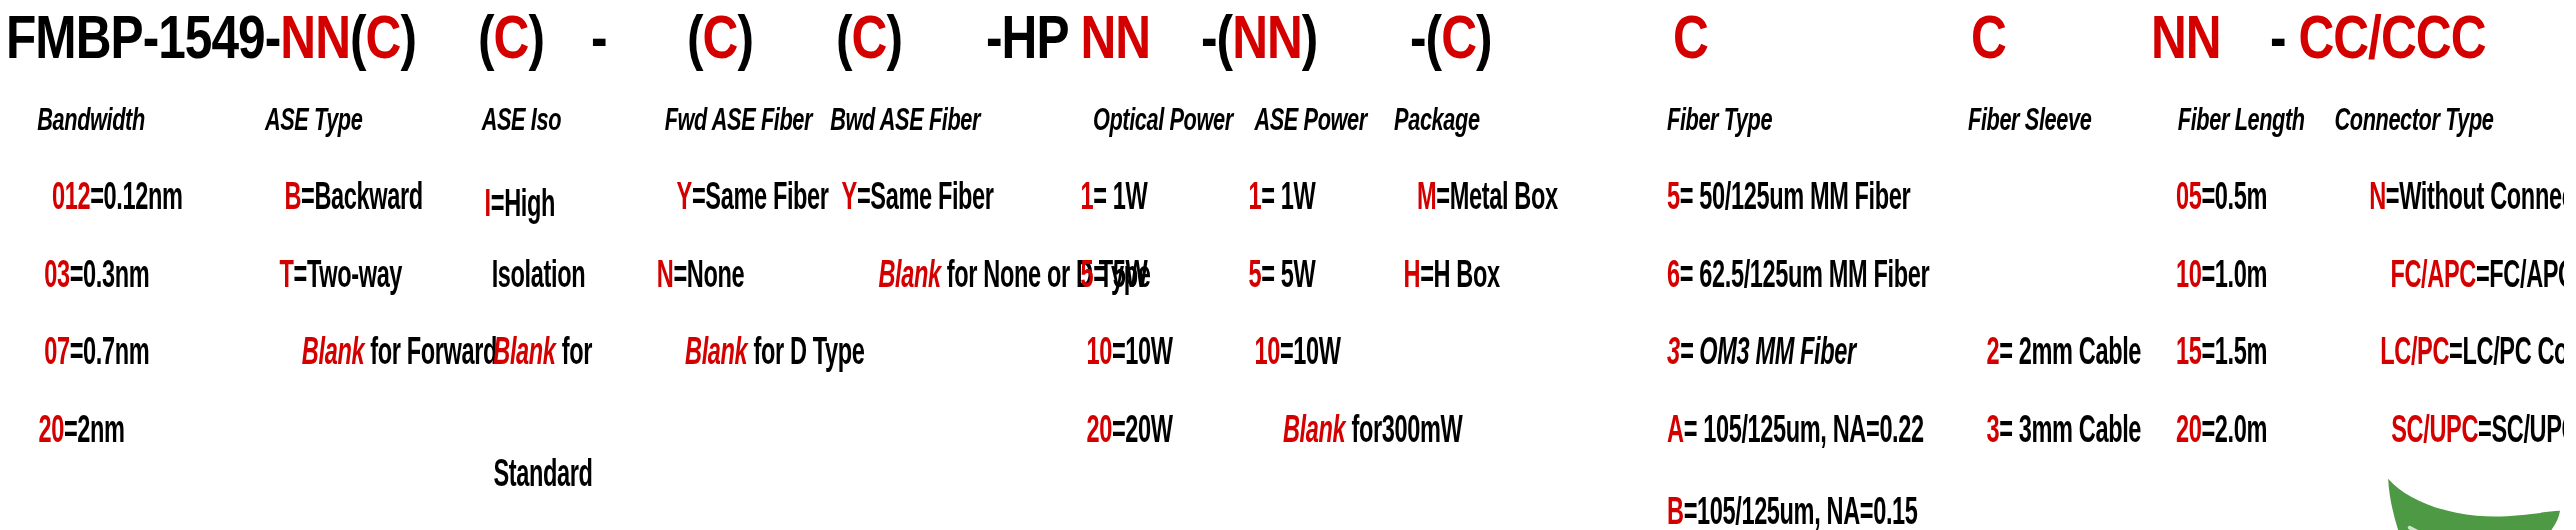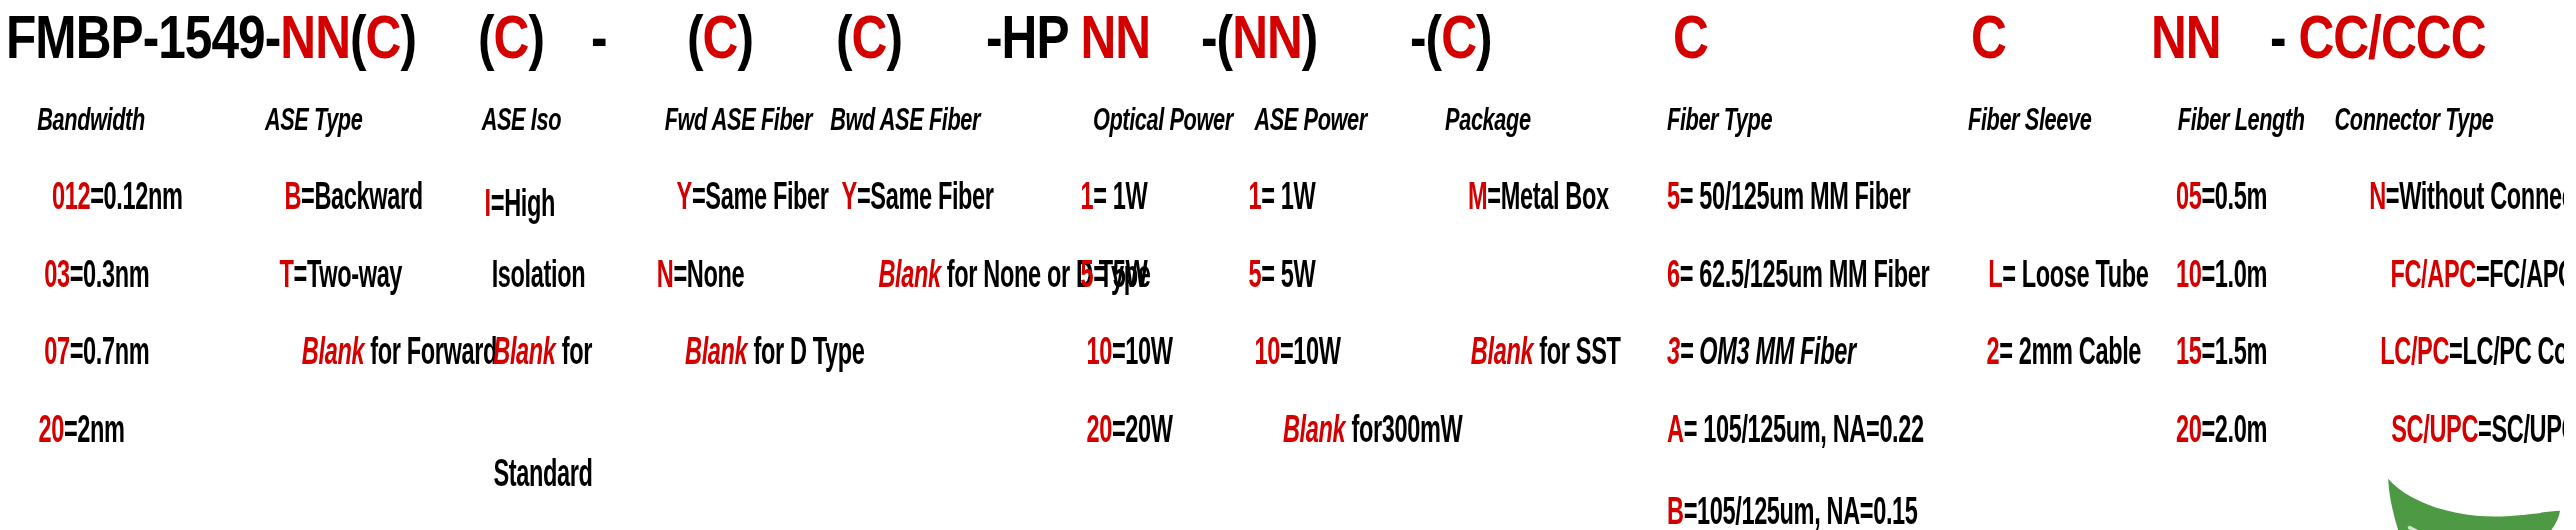--- a/index.html
+++ b/index.html
@@ -90,37 +90,37 @@
         <div class="cell" style="top: 332px;"><span><span class="tk-r">10</span><span class="tk-k">=10W</span></span></div>
         <div class="cell" style="top: 410px;"><span><span class="tk-r">20</span><span class="tk-k">=20W</span></span></div>
       </div>
       <div class="col center" style="left: 1228px; width: 209px;">
         <div class="hdr"><span>ASE Power</span></div>
         <div class="cell" style="top: 177px;"><span><span class="tk-r">1</span><span class="tk-k">= 1W</span></span></div>
         <div class="cell" style="top: 255px;"><span><span class="tk-r">5</span><span class="tk-k">= 5W</span></span></div>
         <div class="cell" style="top: 332px;"><span><span class="tk-r">10</span><span class="tk-k">=10W</span></span></div>
         <div class="cell" style="top: 410px;"><span><span class="tk-ri">Blank</span><span class="tk-k"> for300mW</span></span></div>
       </div>
-      <div class="col center" style="left: 1425px; width: 161px;">
+      <div class="col center" style="left: 1374px; width: 161px;">
         <div class="hdr"><span>Package</span></div>
         <div class="cell" style="top: 177px;"><span><span class="tk-r">M</span><span class="tk-k">=Metal Box</span></span></div>
-        <div class="cell" style="top: 332px;"><span><span class="tk-ri">Blank</span><span class="tk-k"> for SST</span></span></div>
+        <div class="cell" style="top: 255px;"><span><span class="tk-r">H</span><span class="tk-k">=H Box</span></span></div>
       </div>
       <div class="col left" style="left: 1667px; width: 287px;">
         <div class="hdr"><span>Fiber Type</span></div>
         <div class="cell" style="top: 177px;"><span><span class="tk-r">5</span><span class="tk-k">= 50/125um MM Fiber</span></span></div>
         <div class="cell" style="top: 255px;"><span><span class="tk-r">6</span><span class="tk-k">= 62.5/125um MM Fiber</span></span></div>
         <div class="cell" style="top: 332px; font-style: italic;"><span><span class="tk-r">3</span><span class="tk-k">= OM3 MM Fiber</span></span></div>
         <div class="cell" style="top: 410px;"><span><span class="tk-r">A</span><span class="tk-k">= 105/125um, NA=0.22</span></span></div>
         <div class="cell" style="top: 492px;"><span><span class="tk-r">B</span><span class="tk-k">=105/125um, NA=0.15</span></span></div>
       </div>
       <div class="col center" style="left: 1939px; width: 167px;">
         <div class="hdr"><span>Fiber Sleeve</span></div>
-        <div class="cell" style="top: 255px;"><span><span class="tk-r">L</span><span class="tk-k">= Loose Tube</span></span></div>
         <div class="cell" style="top: 332px;"><span><span class="tk-r">2</span><span class="tk-k">= 2mm Cable</span></span></div>
+        <div class="cell" style="top: 410px;"><span><span class="tk-r">3</span><span class="tk-k">= 3mm Cable</span></span></div>
       </div>
       <div class="col center" style="left: 2148px; width: 155px;">
         <div class="hdr"><span>Fiber Length</span></div>
         <div class="cell" style="top: 177px;"><span><span class="tk-r">05</span><span class="tk-k">=0.5m</span></span></div>
         <div class="cell" style="top: 255px;"><span><span class="tk-r">10</span><span class="tk-k">=1.0m</span></span></div>
         <div class="cell" style="top: 332px;"><span><span class="tk-r">15</span><span class="tk-k">=1.5m</span></span></div>
         <div class="cell" style="top: 410px;"><span><span class="tk-r">20</span><span class="tk-k">=2.0m</span></span></div>
       </div>
       <div class="col center" style="left: 2297px; width: 275px;">
         <div class="hdr"><span>Connector Type</span></div>

